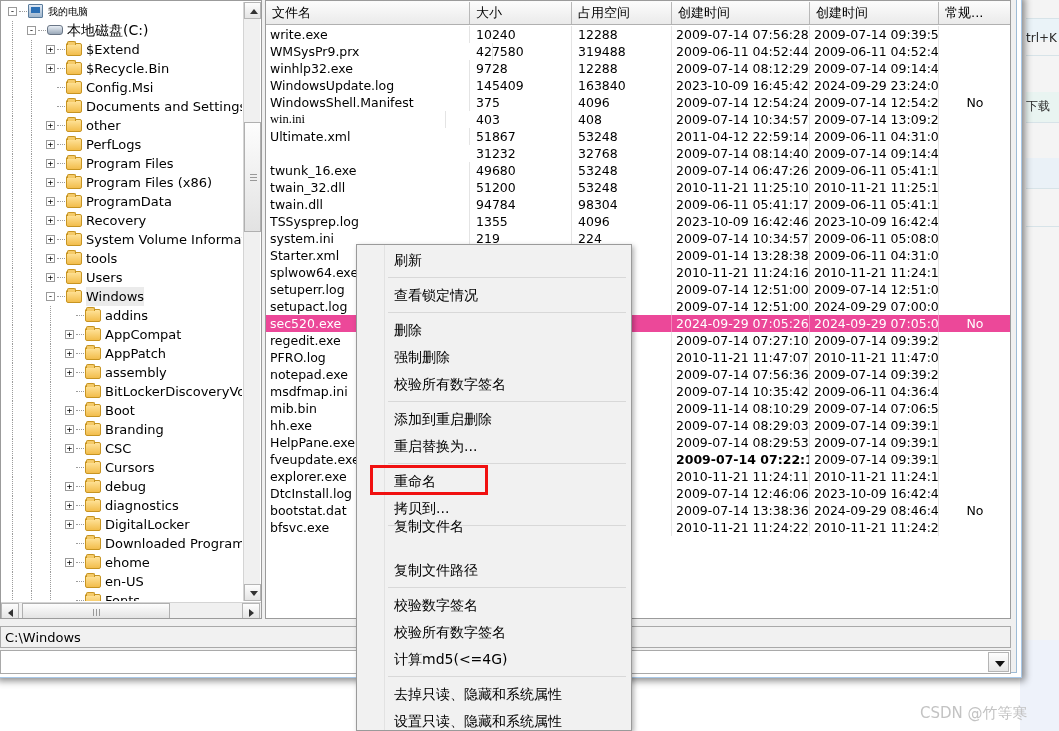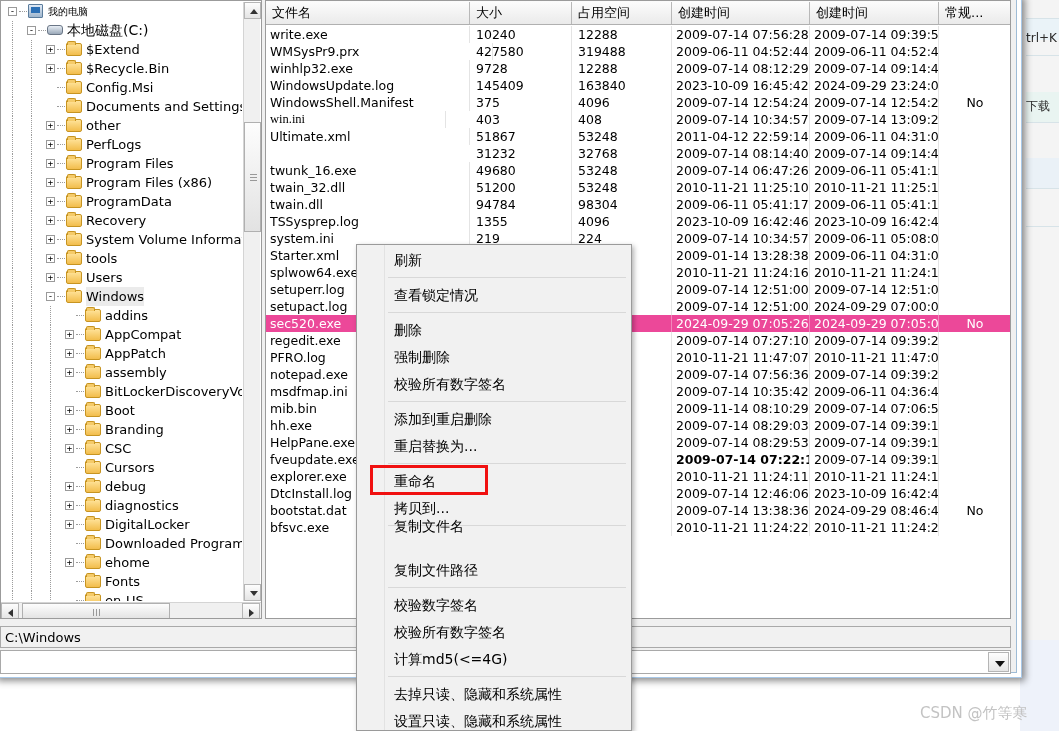--- a/index.html
+++ b/index.html
@@ -485,29 +485,29 @@
               <div class="dots" style="left: 74px; width: 8px;"></div>
               <div class="ticon folder" style="left: 83px;"></div>
               <div class="tlabel" style="left: 103px; top: 0px;">ehome</div>
             </div>
             <div class="tnode">
               <div class="vdots" style="left: 10px; top: 0px; height: 19px;"></div>
               <div class="vdots" style="left: 29px; top: 0px; height: 19px;"></div>
               <div class="vdots" style="left: 48px; top: 0px; height: 19px;"></div>
               <div class="dots" style="left: 74px; width: 8px;"></div>
               <div class="ticon folder" style="left: 83px;"></div>
+              <div class="tlabel" style="left: 103px; top: 0px;">en-US</div>
+            </div>
+            <div class="tnode">
+              <div class="vdots" style="left: 10px; top: 0px; height: 19px;"></div>
+              <div class="vdots" style="left: 29px; top: 0px; height: 19px;"></div>
+              <div class="vdots" style="left: 48px; top: 0px; height: 19px;"></div>
+              <div class="dots" style="left: 74px; width: 8px;"></div>
+              <div class="ticon folder" style="left: 83px;"></div>
               <div class="tlabel" style="left: 103px; top: 0px;">Fonts</div>
-            </div>
-            <div class="tnode">
-              <div class="vdots" style="left: 10px; top: 0px; height: 19px;"></div>
-              <div class="vdots" style="left: 29px; top: 0px; height: 19px;"></div>
-              <div class="vdots" style="left: 48px; top: 0px; height: 19px;"></div>
-              <div class="dots" style="left: 74px; width: 8px;"></div>
-              <div class="ticon folder" style="left: 83px;"></div>
-              <div class="tlabel" style="left: 103px; top: 0px;">en-US</div>
             </div>
           </div>
 
       <div class="vsb">
         <div class="sb-btn" style="top:0;">
           <div class="arrow-up"></div>
         </div>
         <div class="sb-thumb" style="top:120px;height:110px;">
           <div class="sb-grip" style="top:51px;"></div>
           <div class="sb-grip" style="top:54px;"></div>

